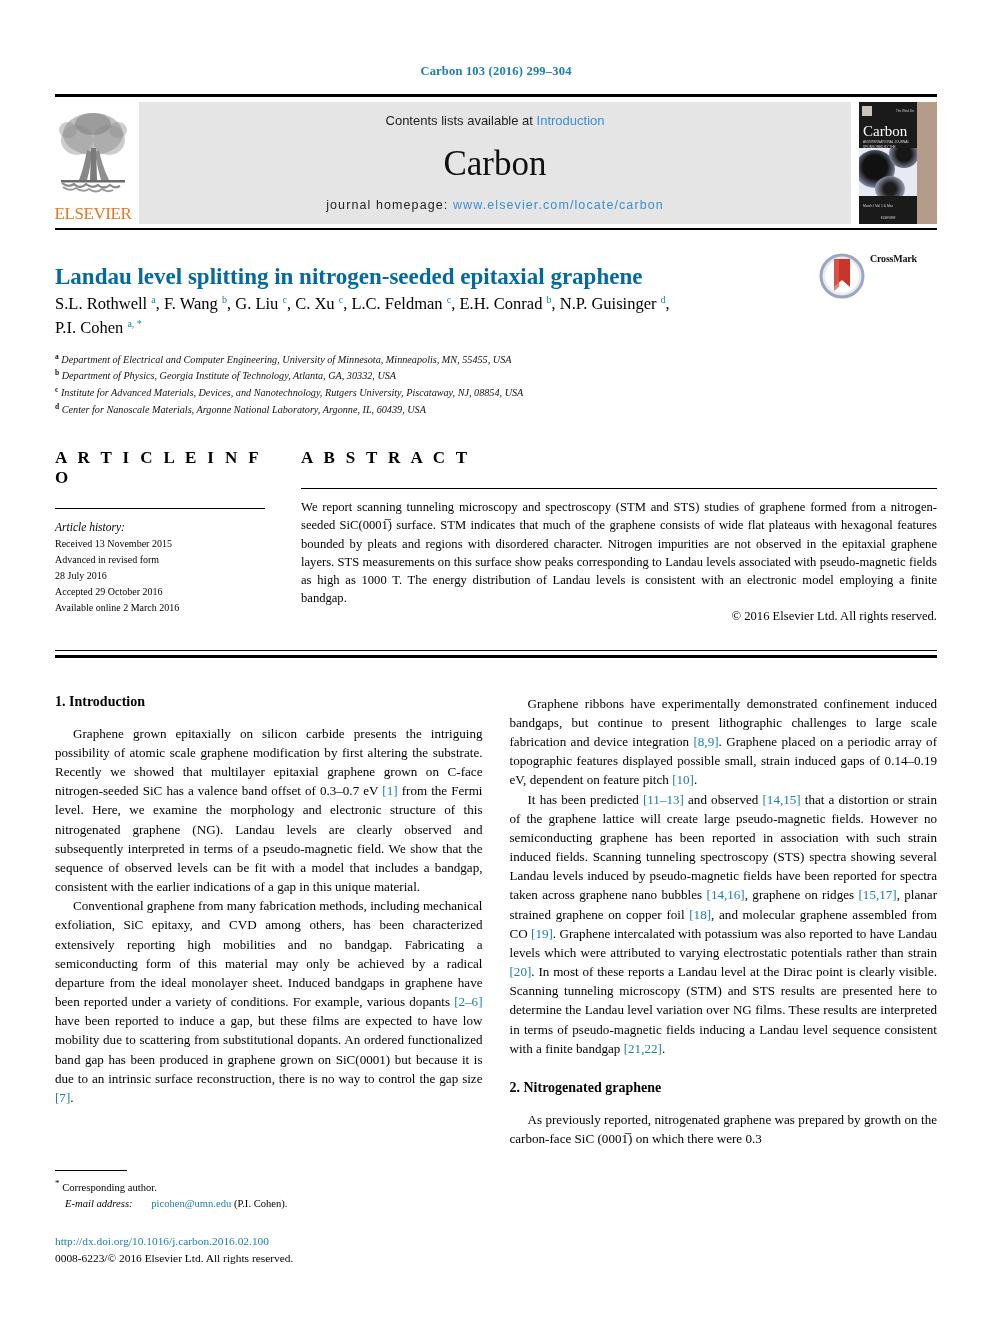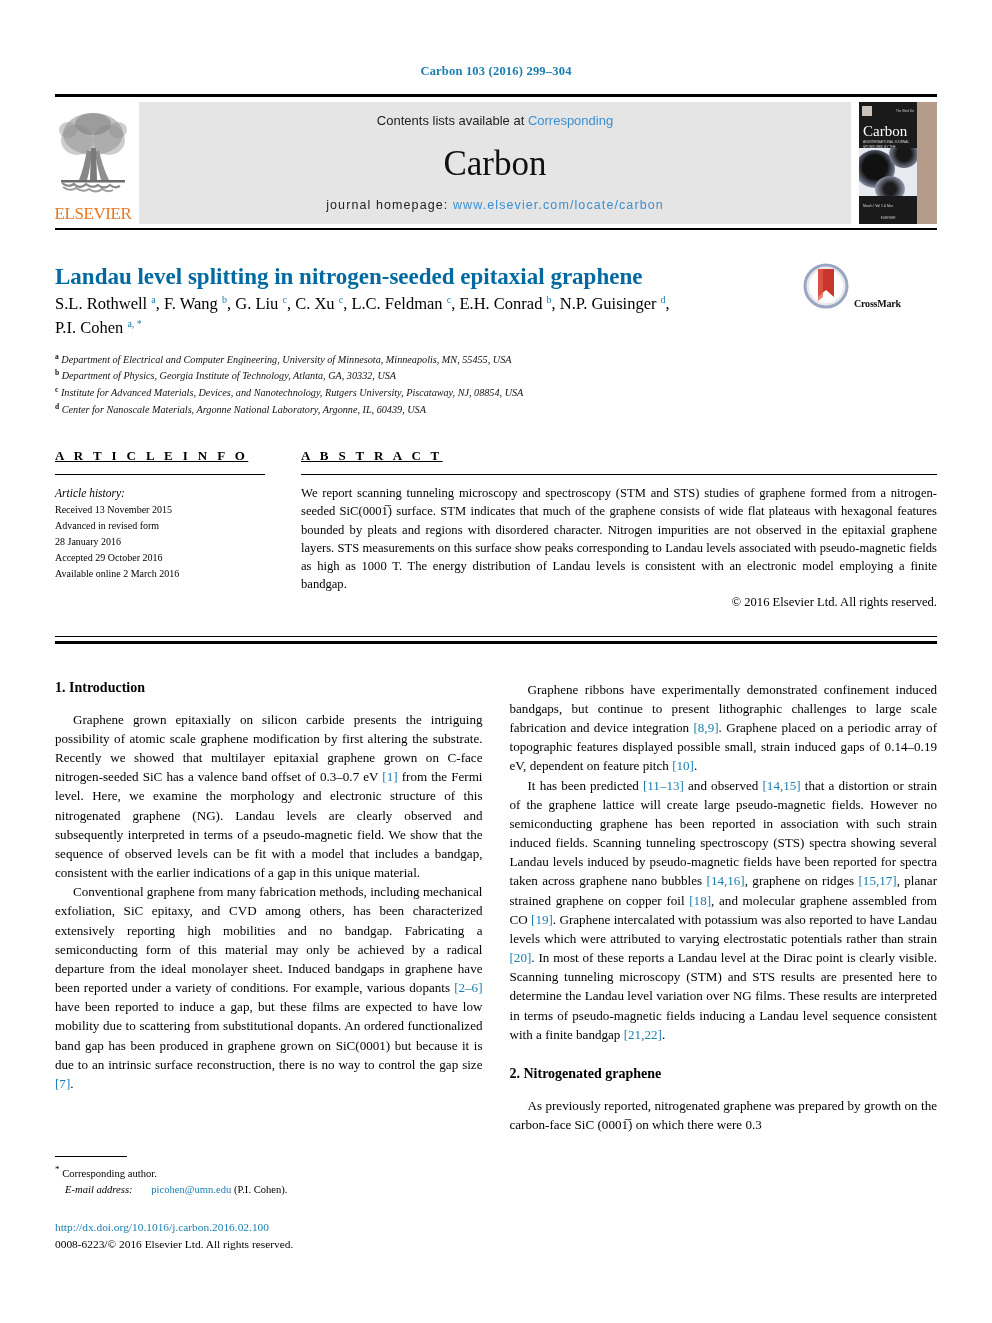--- a/index.html
+++ b/index.html
@@ -170,26 +170,26 @@
     font-style: italic;
     font-size: 10.2px;
     line-height: 1.52;
     color: #111;
   }
   .affiliations sup { font-style: normal; font-size: 7.5px; vertical-align: super; font-weight:bold;}
 
   
   .crossmark {
     position: absolute;
-    right: 16px;
+    right: 0;
     top: -10px;
     width: 118px;
     height: 56px;
     display: flex;
-    align-items: flex-end;
+    align-items: flex-start;
     gap: 5px;
   }
   .crossmark-word {
     font-family: "Liberation Serif", serif;
     font-size: 10px;
     font-weight: bold;
     letter-spacing: -0.2px;
     color: #111;
   }
   .info-abstract {
@@ -201,24 +201,23 @@
     flex: 0 0 246px;
     padding-right: 36px;
     box-sizing: border-box;
   }
   .col-abstract {
     flex: 1 1 auto;
   }
   .sec-label {
     font-family: "Liberation Serif", serif;
     font-weight: bold;
-    font-size: 13px;
+    font-size: 17px;
     letter-spacing: 3.4px;
-    margin-bottom: 10px;
-    text-decoration: underline;
+    margin-bottom: 20px;
   }
   .sec-rule { border-top: 1px solid #000; margin-bottom: 9px; }
   .history-title { font-style: italic; font-size: 11.5px; line-height:1.58;}
   .history-line { font-size: 10px; line-height: 1.58; }
   .abstract-body {
     font-size: 12.6px;
     line-height: 1.45;
     text-align: justify;
   }
   .abstract-copyright {
@@ -316,21 +315,21 @@
           <rect x="4" y="72" width="64" height="2.5" fill="#6b6b6b"></rect>
           <path d="M5 75 q6 5 12 1 q6 6 12 0 q6 5 12 1 q6 5 12 0 q5 4 10 1" stroke="#8a8a8a" stroke-width="2.2" fill="none"></path>
           <path d="M6 79 q7 5 13 1 q7 5 13 1 q7 5 13 0 q6 4 11 1" stroke="#9a9a9a" stroke-width="2" fill="none"></path>
         </g>
       </svg>
       <div class="elsevier-word">ELSEVIER</div>
     </div>
 
     <div class="masthead-center">
       <div class="contents-line">
-        <span>Contents lists available at </span><span class="sd">Corresponding</span>
+        <span>Contents lists available at </span><span class="sd">Introduction</span>
       </div>
       <div class="journal-title">Carbon</div>
       <div class="homepage-line">
         <span>journal homepage: </span><span class="url">www.elsevier.com/locate/carbon</span>
       </div>
     </div>
 
     <div class="cover-thumb">
       <div class="cover-inner">
         <div class="cover-toprow">
@@ -380,21 +379,21 @@
     </div>
   </div>
 
   <div class="info-abstract">
     <div class="col-info">
       <div class="sec-label">A R T I C L E   I N F O</div>
       <div class="sec-rule"></div>
       <div class="history-title">Article history:</div>
       <div class="history-line">Received 13 November 2015</div>
       <div class="history-line">Advanced in revised form</div>
-      <div class="history-line">28 January 2016</div>
+      <div class="history-line">28 July 2016</div>
       <div class="history-line">Accepted 29 October 2016</div>
       <div class="history-line">Available online 2 March 2016</div>
     </div>
 
     <div class="col-abstract">
       <div class="sec-label">A B S T R A C T</div>
       <div class="sec-rule"></div>
       <div class="abstract-body">We report scanning tunneling microscopy and spectroscopy (STM and STS) studies of graphene formed from a nitrogen-seeded SiC(0001̅) surface. STM indicates that much of the graphene consists of wide flat plateaus with hexagonal features bounded by pleats and regions with disordered character. Nitrogen impurities are not observed in the epitaxial graphene layers. STS measurements on this surface show peaks corresponding to Landau levels associated with pseudo-magnetic fields as high as 1000 T. The energy distribution of Landau levels is consistent with an electronic model employing a finite bandgap.</div>
       <div class="abstract-copyright">© 2016 Elsevier Ltd. All rights reserved.</div>
     </div>

